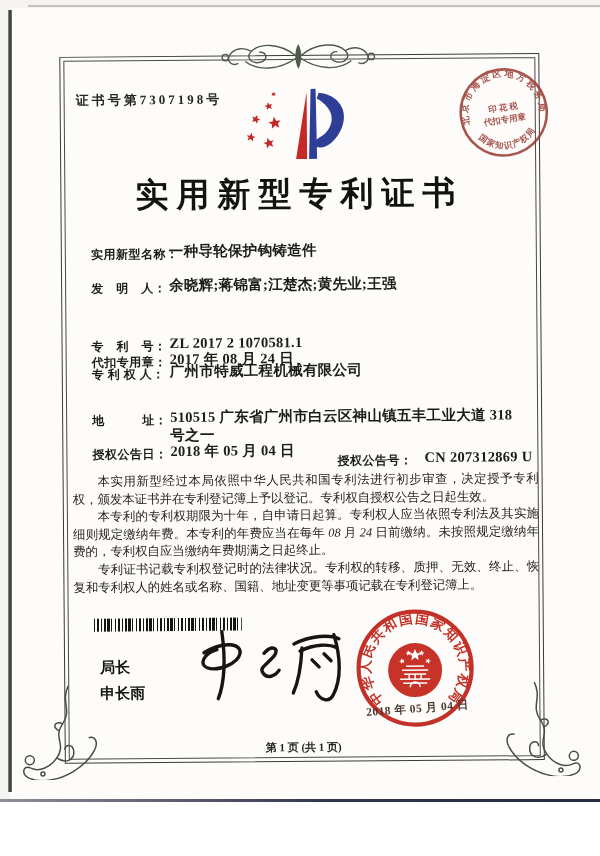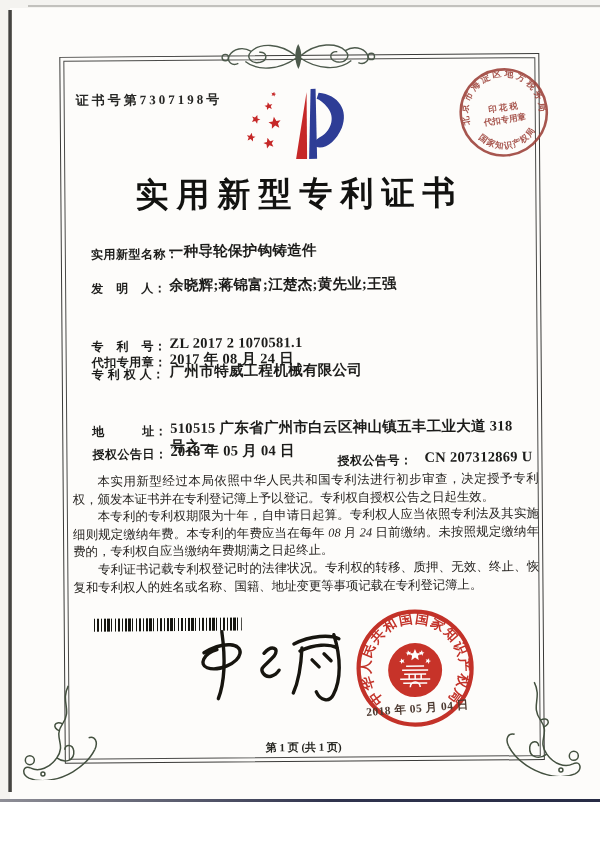--- a/index.html
+++ b/index.html
@@ -133,41 +133,45 @@
     <span class="field-value">ZL 2017 2 1070581.1</span>
   </div>
   <div class="field-row" style="top:352px">
     <span class="field-label">代扣专用章：</span>
     <span class="field-value">2017 年 08 月 24 日</span>
   </div>
   <div class="field-row" style="top:364px">
     <span class="field-label">专 利 权 人：</span>
     <span class="field-value">广州市特威工程机械有限公司</span>
   </div>
-  <div class="field-row" style="top:421px">
+  <div class="field-row" style="top:410px">
     <span class="field-label">地　　　址：</span>
     <span class="field-value" style="width:352px">510515 广东省广州市白云区神山镇五丰工业大道 318 号之一</span>
   </div>
   <div class="field-row" style="top:444px">
     <span class="field-label">授权公告日：</span>
     <span class="field-value">2018 年 05 月 04 日</span>
   </div>
   <div class="field-row grant-no">
     <span class="field-label">授权公告号：</span>
     <span class="field-value">CN 207312869 U</span>
   </div>
 
   <div class="paras">
     <p>本实用新型经过本局依照中华人民共和国专利法进行初步审查，决定授予专利权，颁发本证书并在专利登记簿上予以登记。专利权自授权公告之日起生效。</p>
     <p>本专利的专利权期限为十年，自申请日起算。专利权人应当依照专利法及其实施细则规定缴纳年费。本专利的年费应当在每年 08 月 24 日前缴纳。未按照规定缴纳年费的，专利权自应当缴纳年费期满之日起终止。</p>
     <p>专利证书记载专利权登记时的法律状况。专利权的转移、质押、无效、终止、恢复和专利权人的姓名或名称、国籍、地址变更等事项记载在专利登记簿上。</p>
   </div>
 
   <div class="barcode"></div>
 
+  <div class="director">
+    <div>局长</div>
+    <div>申长雨</div>
+  </div>
 
   <svg class="sig-svg" width="172" height="88" viewBox="0 0 172 88">
     <g fill="none" stroke="#17150f" stroke-width="3.4" stroke-linecap="round">
       <path d="M30,30 C50,18 68,21 66,31 C64,41 44,49 33,45 C25,42 29,31 43,27"></path>
       <path d="M48,9 C51,32 51,58 44,76"></path>
       <path d="M90,31 C98,22 106,26 100,34 C91,44 85,45 89,51 C93,57 101,54 105,48"></path>
       <path d="M120,22 C137,13 157,13 165,17"></path>
       <path d="M128,26 C127,44 124,60 119,71"></path>
       <path d="M126,29 C141,22 155,22 163,26"></path>
       <path d="M160,13 C167,36 167,58 159,73 C155,81 146,79 142,70"></path>

